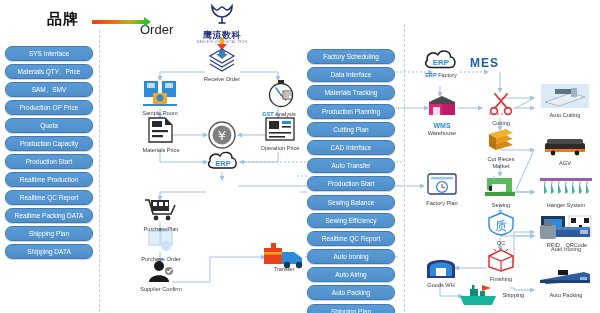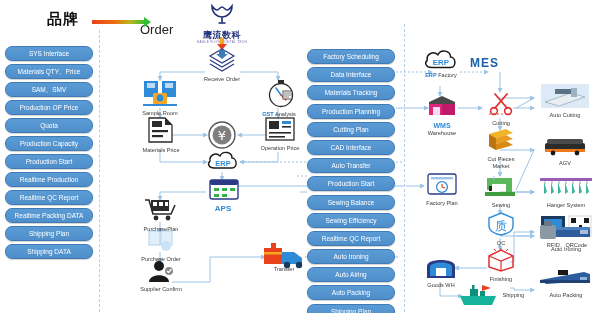--- a/index.html
+++ b/index.html
@@ -281,32 +281,20 @@
     <div class="nlabel">Operation Price</div>
   </div>
 
   <div class="abs" style="left:206px;top:148px;width:34px;text-align:center;">
     <svg width="34" height="22" viewBox="0 0 34 22">
       <path d="M8,20 C3,20 1,16 4,13 C3,7 10,4 14,8 C17,2 26,4 26,10 C31,10 32,20 26,20 Z" fill="#ffffff" stroke="#1a1a1a" stroke-width="1.4"></path>
       <text x="17" y="18" font-size="7.5" font-weight="bold" fill="#2e8bd8" text-anchor="middle" font-family="Liberation Sans, sans-serif">ERP</text>
     </svg>
   </div>
 
-  <div class="abs" style="left:206px;top:178px;width:34px;text-align:center;">
-    <svg width="30" height="22" viewBox="0 0 30 22" style="margin-left:2px;">
-      <rect x="1" y="2" width="28" height="19" rx="2" fill="#ffffff" stroke="#2b3a86" stroke-width="1.4"></rect>
-      <rect x="1" y="2" width="28" height="5" rx="2" fill="#2b3a86"></rect>
-      <rect x="5" y="10" width="5" height="3" fill="#31b34a"></rect>
-      <rect x="13" y="10" width="5" height="3" fill="#31b34a"></rect>
-      <rect x="21" y="10" width="5" height="3" fill="#31b34a"></rect>
-      <rect x="5" y="16" width="5" height="3" fill="#31b34a"></rect>
-      <rect x="13" y="16" width="5" height="3" fill="#31b34a"></rect>
-    </svg>
-    <div class="blue-cap">APS</div>
-  </div>
 
   <div class="abs" style="left:140px;top:198px;width:42px;text-align:center;">
     <svg width="32" height="24" viewBox="0 0 32 24">
       <rect x="6" y="2" width="18" height="11" fill="#2b2b2b"></rect>
       <rect x="8" y="4" width="4" height="4" fill="#ffffff"></rect>
       <rect x="14" y="4" width="4" height="4" fill="#ffffff"></rect>
       <rect x="20" y="4" width="3" height="4" fill="#ffffff"></rect>
       <path d="M0,2 H4 L8,16 H26 L30,7" fill="none" stroke="#2b2b2b" stroke-width="1.6"></path>
       <circle cx="11" cy="20" r="2.4" fill="#2b2b2b"></circle>
       <circle cx="23" cy="20" r="2.4" fill="#2b2b2b"></circle>

